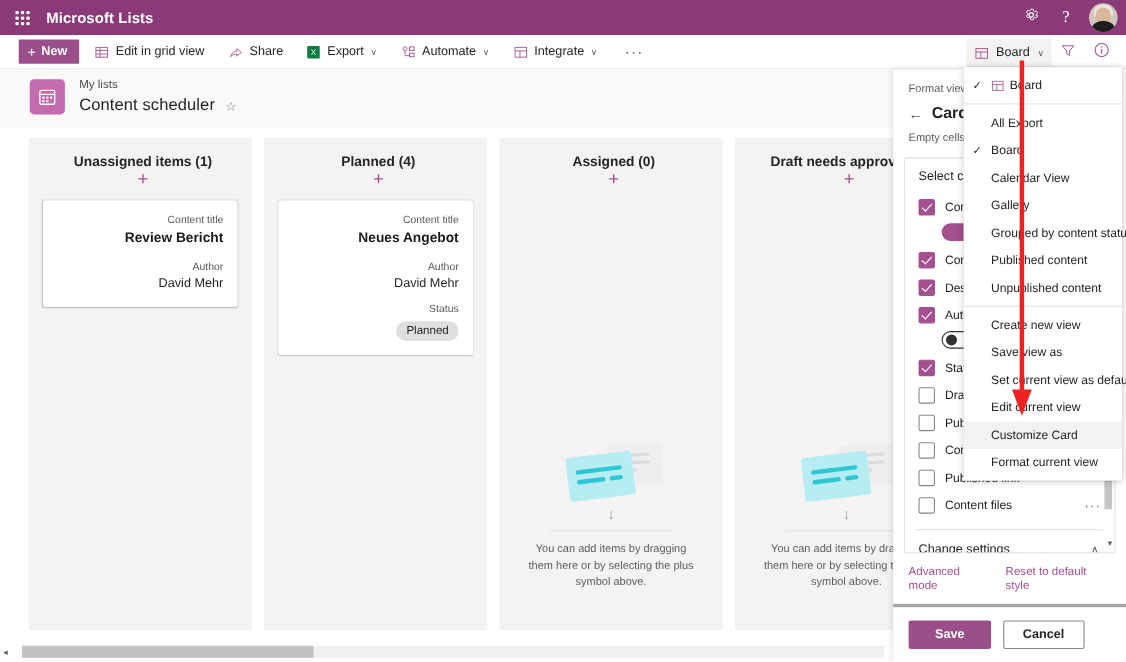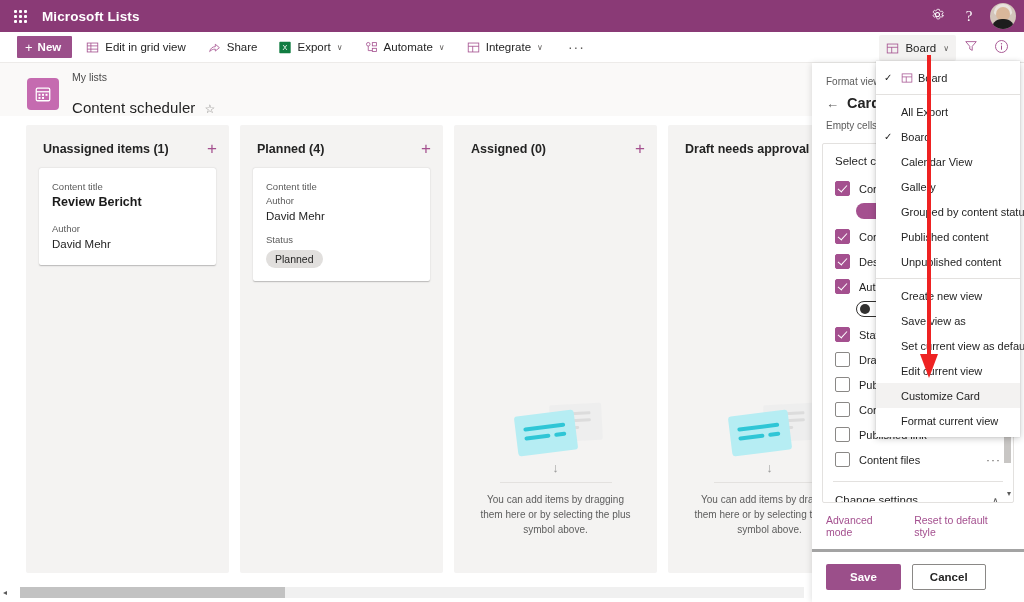--- a/index.html
+++ b/index.html
@@ -67,39 +67,39 @@
   }
   .view-btn .chev { margin-left: 7px; font-size: 8px; color: #605e5c; }
   .icon-btn { width: 30px; height: 28px; display: flex; align-items: center; justify-content: center; cursor: pointer; }
 
   
   .list-head { position: absolute; top: 63px; left: 0; width: 988px; height: 53px; background: #faf9f8; }
   .list-head-inner { display: flex; align-items: center; padding: 8px 0 0 27px; }
   .list-icon { width: 32px; height: 32px; border-radius: 4px; background: #c56bb0; display:flex; align-items:center; justify-content:center; }
   .list-meta { margin-left: 13px; }
   .list-breadcrumb { font-size: 10.5px; color: #4b4b4b; line-height: 13px; }
-  .list-title-row { display: flex; align-items: flex-end; margin-top: 15px; }
+  .list-title-row { display: flex; align-items: flex-end; margin-top: 3px; }
   .list-title { font-size: 15px; color: #242424; font-weight: 400; letter-spacing: .1px; }
   .star { margin-left: 9px; color: #8a8886; font-size: 12px; cursor: pointer; }
 
   
   .board-wrap {
     position: absolute; top: 116px; left: 14px; width: 996px; height: 466px;
     background: #fff; border-radius: 3px; overflow: hidden;
   }
   .board { display: flex; height: 466px; padding: 9px 0 0 12px; }
   .bucket {
     width: 203px; min-width: 203px; background: #f4f3f2; margin-right: 11px;
     border-radius: 2px; height: 448px; position: relative; display: flex; flex-direction: column;
   }
-  .bucket-head { display: flex; align-items: center; justify-content: space-between; padding: 15px 12px 0 17px; }
+  .bucket-head { display: flex; align-items: center; justify-content: space-between; padding: 15px 12px 0 17px; flex-direction: column; }
   .bucket-title { font-size: 12.5px; font-weight: 600; color: #242424; }
   .bucket-add { color: #a4508f; font-size: 17px; cursor: pointer; line-height: 1; font-weight: 300; }
   .cards { padding: 11px 13px 0 13px; }
-  .card { background: #fff; border-radius: 2px; padding: 12px 13px 13px 13px; box-shadow: 0 .3px 1px rgba(0,0,0,.16), 0 .6px 2px rgba(0,0,0,.10); margin-bottom: 10px; }
+  .card { background: #fff; border-radius: 2px; padding: 12px 13px 13px 13px; box-shadow: 0 .3px 1px rgba(0,0,0,.16), 0 .6px 2px rgba(0,0,0,.10); margin-bottom: 10px; text-align: right; }
   .fld-label { font-size: 9.5px; color: #5b5b5b; line-height: 14px; }
   .fld-title { font-size: 12.5px; font-weight: 700; color: #1b1b1b; line-height: 17px; margin-bottom: 11px; }
   .fld-value { font-size: 11.5px; color: #242424; line-height: 16px; }
   .pill { display: inline-block; margin-top: 3px; background: #e1dfdd; color: #242424; font-size: 10.5px; padding: 3px 9px; border-radius: 11px; }
   .empty-state { position: absolute; left: 0; right: 0; bottom: 36px; text-align: center; }
   .empty-art { position: relative; width: 108px; height: 56px; margin: 0 auto 2px auto; }
   .art-back { position: absolute; right: 8px; top: 0; width: 52px; height: 37px; background: #eeeeee; transform: rotate(-3deg); border-radius: 2px; }
   .art-back i { position: absolute; height: 2.5px; background: #dcdcdc; border-radius: 2px; left: 7px; }
   .art-front { position: absolute; left: 14px; top: 9px; width: 60px; height: 40px; background: #b6edf3; transform: rotate(-7deg); border-radius: 3px; }
   .art-front i { position: absolute; height: 3.5px; background: #2fc6d6; border-radius: 2px; left: 8px; }
@@ -348,20 +348,21 @@
       </div>
 
       <div class="bucket">
         <div class="bucket-head">
           <span class="bucket-title">Planned (4)</span>
           <span class="bucket-add">+</span>
         </div>
         <div class="cards">
           <div class="card">
             <div class="fld-label">Content title</div>
+            <div class="fld-title">Neues Angebot</div>
             <div class="fld-label">Author</div>
             <div class="fld-value" style="margin-bottom:9px">David Mehr</div>
             <div class="fld-label">Status</div>
             <div><span class="pill">Planned</span></div>
           </div>
         </div>
       </div>
 
       <div class="bucket">
         <div class="bucket-head">

